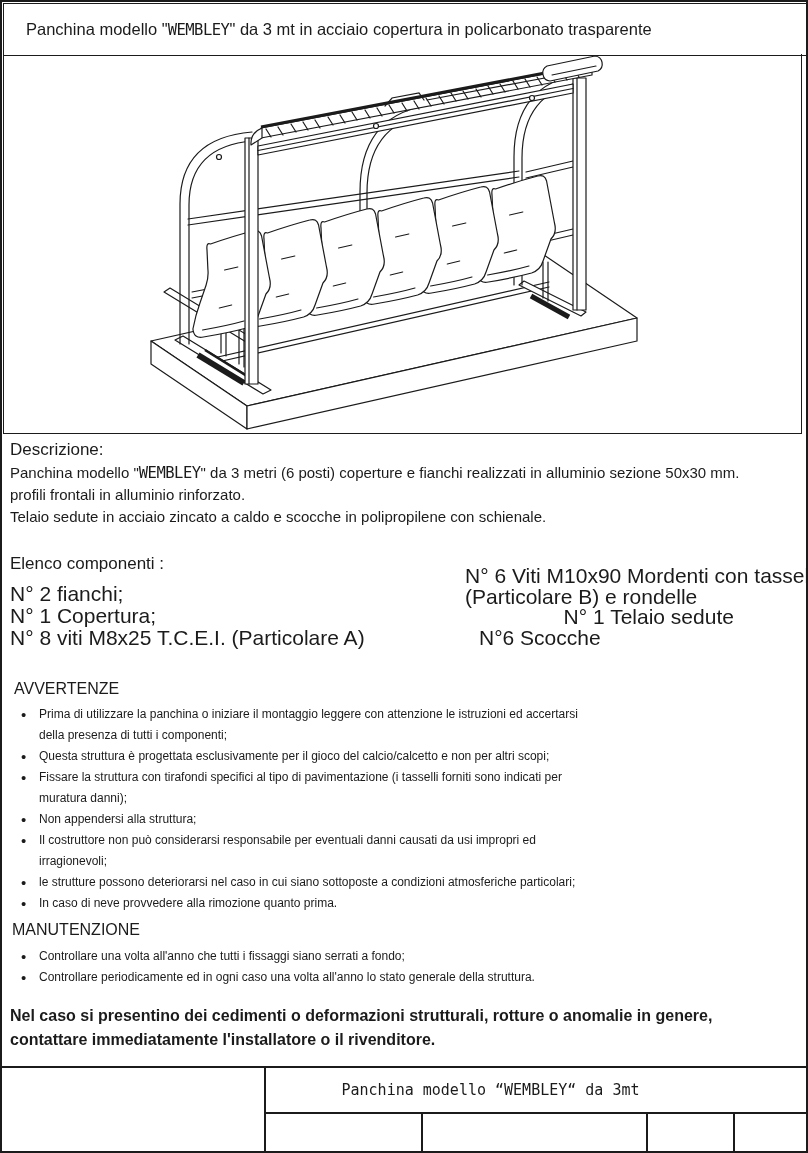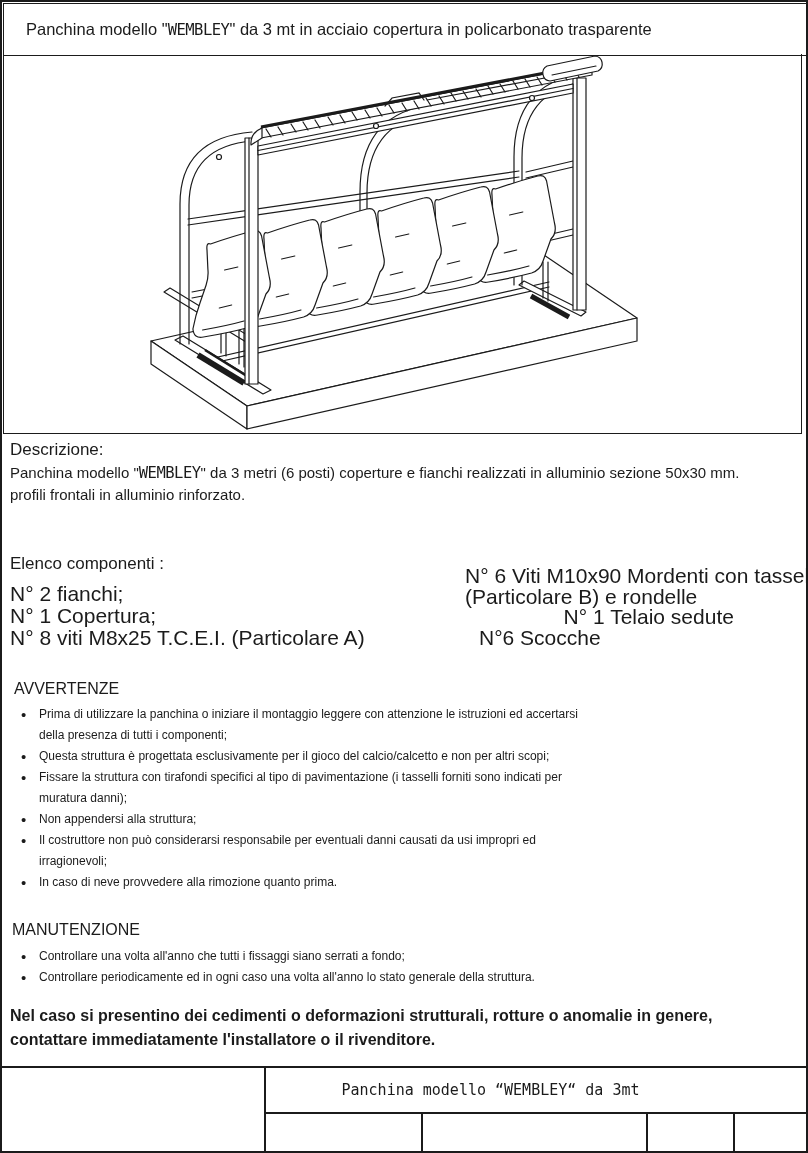--- a/index.html
+++ b/index.html
@@ -121,20 +121,21 @@
     <circle class="w" cx="215" cy="103" r="2.5"></circle>
     <circle class="w" cx="372" cy="72" r="2.5"></circle>
     <circle class="w" cx="528" cy="44" r="2.5"></circle>
   </svg>
 </div>
 
 <div class="abs h1" style="left:10px;top:440px;">Descrizione:</div>
 <div class="abs" style="left:10px;top:462px;">
   <div class="body-line"><span>Panchina modello "</span><span class="mono">WEMBLEY</span><span>" da 3 metri (6 posti) coperture e fianchi realizzati in alluminio sezione 50x30 mm.</span></div>
   <div class="body-line">profili frontali in alluminio rinforzato.</div>
+  <div class="body-line">Telaio sedute in acciaio zincato a caldo e scocche in polipropilene con schienale.</div>
 </div>
 
 <div class="abs h1" style="left:10px;top:554px;">Elenco componenti :</div>
 <div class="abs" style="left:10px;top:583px;">
   <div class="list-line">N° 2 fianchi;</div>
   <div class="list-line">N° 1 Copertura;</div>
   <div class="list-line">N° 8 viti M8x25 T.C.E.I. (Particolare A)</div>
 </div>
 <div class="abs" style="left:465px;top:566px;">
   <div class="list-line" style="line-height:20.5px;">N° 6 Viti M10x90 Mordenti con tasselli</div>
@@ -157,20 +158,23 @@
       <span class="b-line">muratura danni);</span>
     </div>
   <div class="bullet-item">
       <span class="b-line">Non appendersi alla struttura;</span>
     </div>
   <div class="bullet-item">
       <span class="b-line">Il costruttore non può considerarsi responsabile per eventuali danni causati da usi impropri ed</span>
       <span class="b-line">irragionevoli;</span>
     </div>
   <div class="bullet-item">
+      <span class="b-line">le strutture possono deteriorarsi nel caso in cui siano sottoposte a condizioni atmosferiche particolari;</span>
+    </div>
+  <div class="bullet-item">
       <span class="b-line">In caso di neve provvedere alla rimozione quanto prima.</span>
     </div>
 </div>
 
 <div class="abs sec-h" style="left:12px;top:921px;text-align:center;">MANUTENZIONE</div>
 <div class="bullets" style="top:946px;">
   <div class="bullet-item">
       <span class="b-line">Controllare una volta all'anno che tutti i fissaggi siano serrati a fondo;</span>
     </div>
   <div class="bullet-item">

